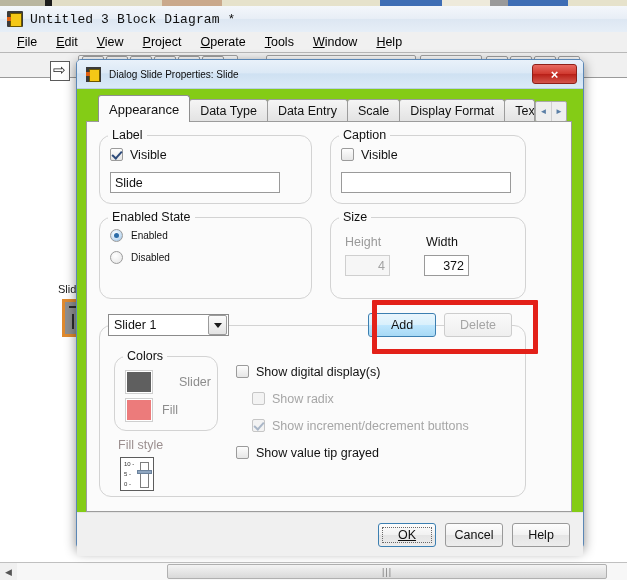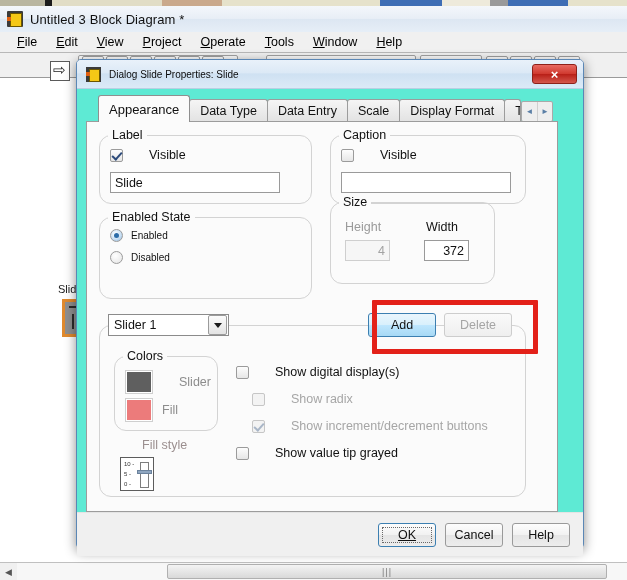--- a/index.html
+++ b/index.html
@@ -41,21 +41,21 @@
   .lv-icon::before {
     content:""; position:absolute; left:3px; top:2px; width:10px; height:12px;
     background:#f5c816; border:1px solid #6b5600;
   }
   .lv-icon::after {
     content:""; position:absolute; left:0px; top:6px; width:4px; height:4px;
     background:#e06010;
   }
   .lv-title {
     font-size: 13px; color: #101010; letter-spacing: .1px;
-    font-family: Liberation Sans, sans-serif;
+    font-family: Liberation Mono, monospace;
   }
 
   .lv-menubar {
     position: absolute; left: 0; top: 26px; width: 627px; height: 21px;
     background: #f0f0f0; border-bottom: 1px solid #b8b8b8;
     display: flex; align-items: center; padding-left: 8px; gap: 0px;
   }
   .menu-item {
     font-size: 12.5px; color: #000; padding: 2px 10px 2px 9px;
     cursor: default; white-space: nowrap;
@@ -159,22 +159,22 @@
   .dlg-close {
     width: 45px; height: 20px; margin-right: 1px;
     background: linear-gradient(180deg,#e86a62 0%, #d03a30 48%, #b92018 52%, #d4564c 100%);
     border: 1px solid #8d211a; border-radius: 3px;
     color: #fff; font-size: 13px; font-weight: bold;
     display:flex; align-items:center; justify-content:center;
     cursor: default;
   }
 
   .dlg-body {
-    flex: 1; position: relative; padding: 6px 25px 0 9px;
-    background: #5eead4;
+    flex: 1; position: relative; padding: 6px 11px 0 9px;
+    background: #84cc16;
   }
 
   
   .tabstrip {
     position: relative; height: 27px; display: flex; align-items: flex-end;
     margin-left: 12px; margin-right: 5px;
   }
   .tab {
     height: 23px; padding: 0 10px;
     border: 1px solid #9c9c9c; border-bottom: none;
@@ -210,22 +210,22 @@
     position: absolute; border: 1px solid #d3d3d3; border-radius: 12px;
     background: transparent;
   }
   .group > .glabel {
     position: absolute; top: -8px; left: 8px; padding: 0 4px;
     background: #fbfbfb; font-size: 12.5px; color: #111;
   }
 
   
   .cb {
-    display: inline-flex; align-items: center; cursor: default;
-    font-size: 12.5px; color: #111; gap: 19px;
+    display: inline-flex; cursor: default;
+    font-size: 12.5px; color: #111;
   }
   .cb .box {
     width: 13px; height: 13px; flex: none; margin-right: 7px;
     border: 1px solid #9b9b9b; border-radius: 2px;
     background: linear-gradient(180deg,#fdfdfd,#e6e6e6);
     position: relative;
   }
   .cb.checked .box::after {
     content:""; position:absolute; left:3px; top:0px;
     width:4px; height:8px; border:solid #2c4a7a;
@@ -445,21 +445,21 @@
               <span class="dot"></span>
               <span>Enabled</span>
             </div>
             <div class="rb">
               <span class="dot"></span>
               <span>Disabled</span>
             </div>
           </div>
         </div>
 
-        <div class="group" style="left:243px;top:80px;width:165px;height:82px;">
+        <div class="group" style="left:243px;top:95px;width:196px;height:82px;">
           <div class="glabel">Size</div>
           <div style="position:absolute;left:14px;top:17px;font-size:12.5px;color:#9a9a9a;">Height</div>
           <div class="tb num disabled" style="position:absolute;left:14px;top:37px;width:45px;">4</div>
           <div style="position:absolute;left:95px;top:17px;font-size:12.5px;color:#111;">Width</div>
           <div class="tb num" style="position:absolute;left:93px;top:37px;width:45px;">372</div>
         </div>
 
         <div class="group" style="left:12px;top:203px;width:427px;height:172px;">
 
           <div class="combo" style="position:absolute;left:8px;top:-12px;width:121px;background:#ffffff;">
@@ -477,21 +477,21 @@
             <div style="position:absolute;left:11px;top:14px;display:flex;align-items:center;gap:27px;">
               <span class="swatch" style="background:#5f5f5f;"></span>
               <span style="font-size:12.5px;color:#8d8d8d;">Slider</span>
             </div>
             <div style="position:absolute;left:11px;top:42px;display:flex;align-items:center;gap:10px;">
               <span class="swatch" style="background:#ec7b7b;"></span>
               <span style="font-size:12.5px;color:#8d8d8d;">Fill</span>
             </div>
           </div>
 
-          <div style="position:absolute;left:18px;top:112px;font-size:12.5px;color:#9b8f8f;margin-left:24px;">Fill style</div>
+          <div style="position:absolute;left:18px;top:112px;font-size:12.5px;color:#9b8f8f;">Fill style</div>
           <div class="fillstyle-box" style="position:absolute;left:20px;top:131px;">
             <span class="fs-tick" style="top:3px;">10 -</span>
             <span class="fs-tick" style="top:13px;">5 -</span>
             <span class="fs-tick" style="top:23px;">0 -</span>
             <span class="fs-bar"></span>
             <span class="fs-thumb"></span>
           </div>
 
           <div class="cb" style="position:absolute;left:136px;top:39px;">
             <span class="box"></span>

